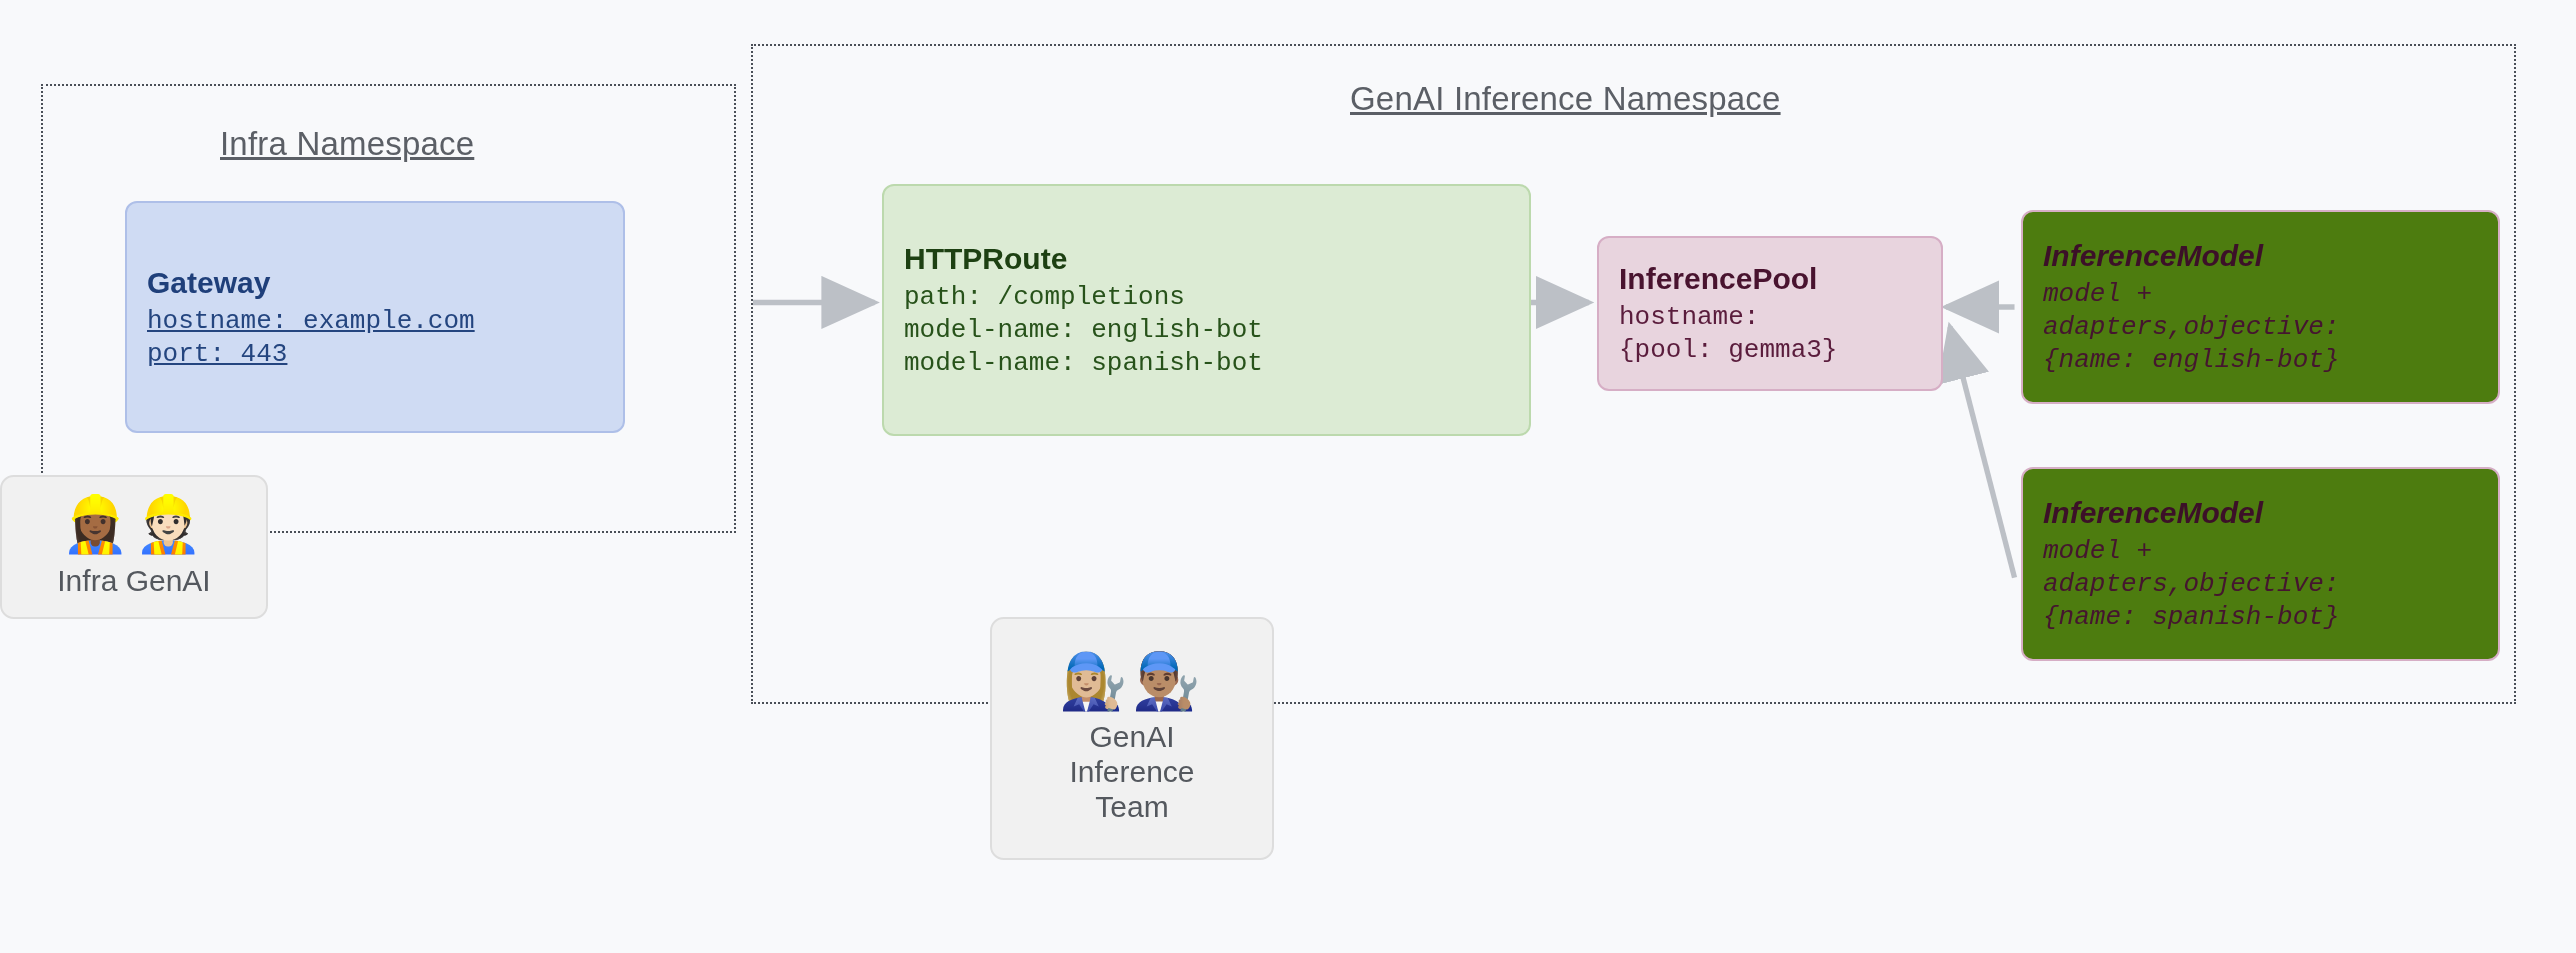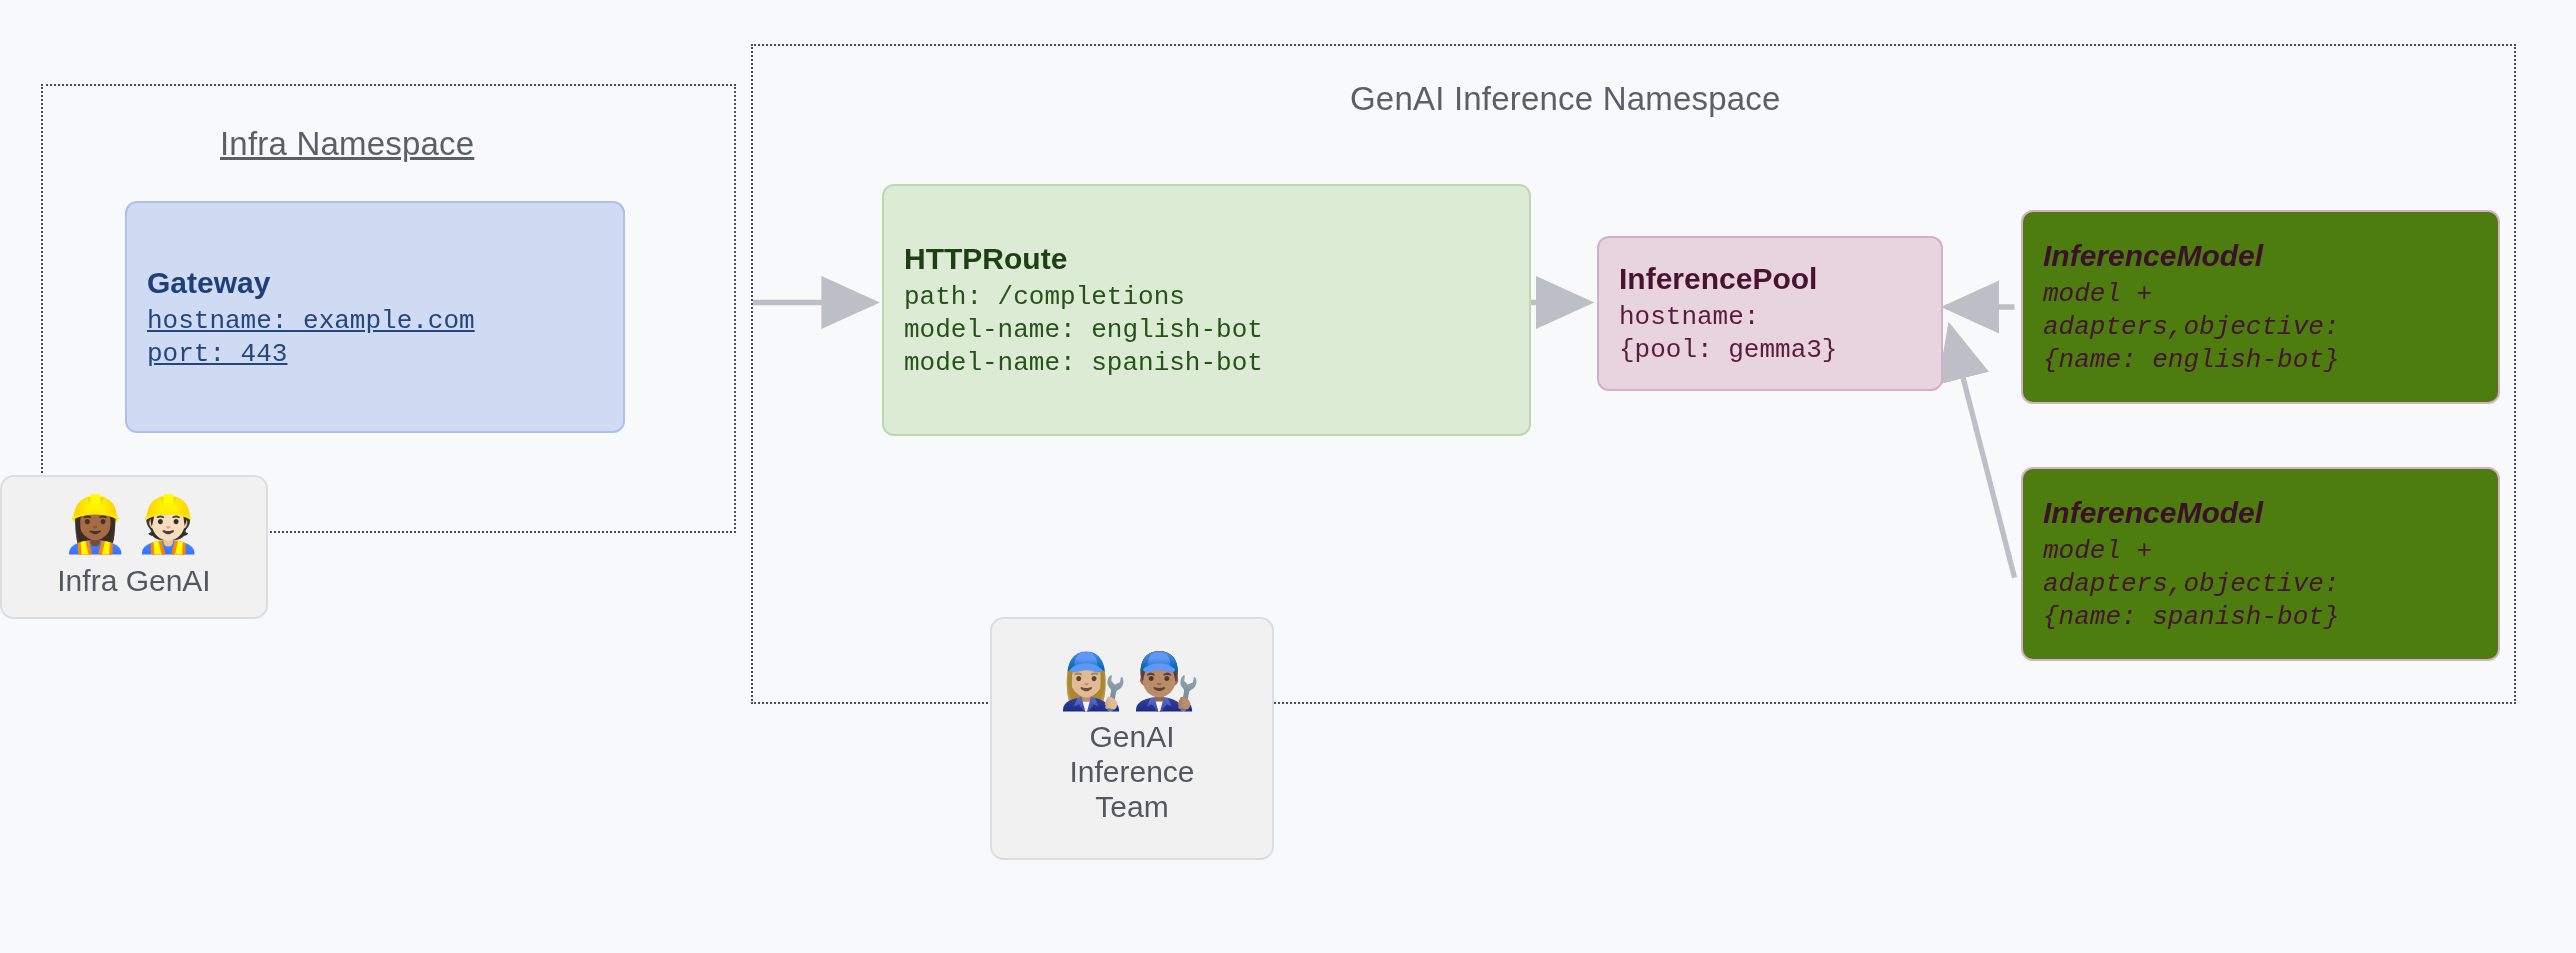--- a/index.html
+++ b/index.html
@@ -152,21 +152,21 @@
 
     <g>
       <line x1="2650" y1="760" x2="2565" y2="430" stroke="#bcc0c6" stroke-width="7" marker-end="url(#arrowhead)"></line>
     </g>
   </svg>
 
   <div class="namespace" style="left:41px; top:84px; width:695px; height:449px;"></div>
   <div class="namespace-title" style="left:220px; top:125px;text-decoration:underline;">Infra Namespace</div>
 
   <div class="namespace" style="left:751px; top:44px; width:1765px; height:660px;"></div>
-  <div class="namespace-title" style="left:1350px; top:80px;">GenAI Inference Namespace</div>
+  <div class="namespace-title" style="left:1350px; top:80px;text-decoration:underline;">GenAI Inference Namespace</div>
 
   <div class="resbox box-gateway" style="left:125px; top:201px; width:500px; height:232px;">
     <div class="res-title">Gateway</div>
     <div class="res-line">hostname: example.com</div>
     <div class="res-line">port: 443</div>
   </div>
 
   <div class="resbox box-httproute" style="left:882px; top:184px; width:649px; height:252px;">
     <div class="res-title">HTTPRoute</div>
     <div class="res-line">path: /completions</div>

